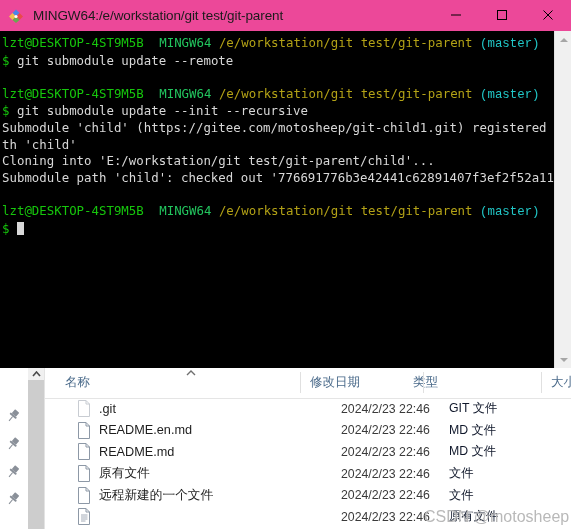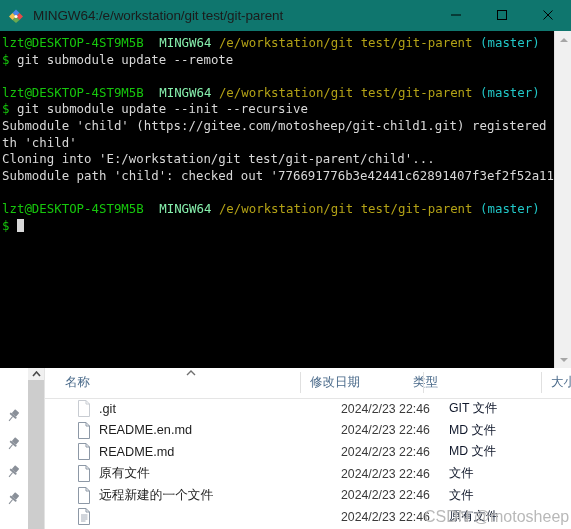--- a/index.html
+++ b/index.html
@@ -13,21 +13,21 @@
     overflow: hidden;
     font-family: "Liberation Sans", sans-serif;
     -webkit-font-smoothing: antialiased;
   }
 
   
   #titlebar {
     position: absolute;
     left: 0; top: 0;
     width: 571px; height: 31px;
-    background: #0f766e;
+    background: #ec4899;
     display: flex;
     align-items: center;
   }
   #app-icon {
     width: 16px; height: 16px;
     margin-left: 8px;
     position: relative;
     flex: 0 0 auto;
   }
   #app-icon svg { display: block; }
@@ -63,23 +63,23 @@
     position: absolute;
     left: 2px; top: 4px;
     width: 548px;
     font-family: "DejaVu Sans Mono", "Liberation Mono", monospace;
     font-size: 12.4px;
     line-height: 16.6px;
     white-space: pre;
     color: #c8c8c8;
   }
   .c-green   { color: #16c60c; }
-  .c-magenta { color: #86efac; padding-left: 8px; }
+  .c-magenta { color: #22c55e; padding-left: 8px; }
   .c-yellow  { color: #b3a216; }
-  .c-cyan    { color: #21c7c7; }
+  .c-cyan    { color: #21c7c7; font-family: Liberation Mono, monospace; }
   .c-white   { color: #d8d8d8; }
   .cursor {
     display: inline-block;
     width: 7px;
     height: 13px;
     background: #d8d8d8;
     vertical-align: -2px;
   }
 
   

